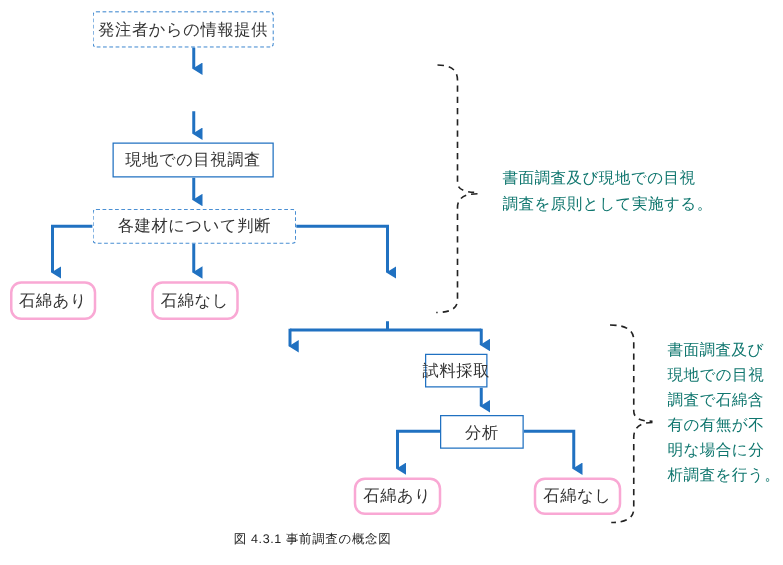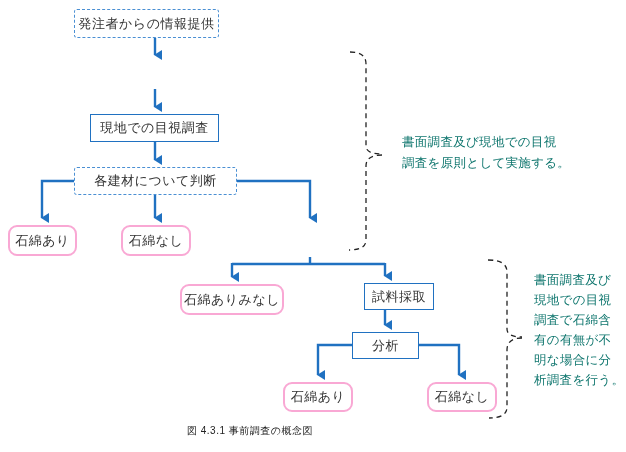--- a/index.html
+++ b/index.html
@@ -58,23 +58,22 @@
 
   <div class="node box-dashed" style="left:74px;top:167px;width:163px;height:28px;">各建材について判断</div>
 
   <div class="node box-solid" style="left:90px;top:114px;width:129px;height:28px;">現地での目視調査</div>
 
   <div class="node box-round" style="left:8px;top:225px;width:69px;height:31px;">石綿あり</div>
 
   <div class="node box-round" style="left:121px;top:225px;width:70px;height:31px;">石綿なし</div>
 
 
-  <div class="node box-round" style="left:180px;top:284px;width:104px;height:31px;">石綿ありみなし</div>
 
-  <div class="node box-solid" style="left:364px;top:283px;width:70px;height:27px;">試料採取</div>
+  <div class="node box-solid" style="left:340px;top:283px;width:50px;height:27px;">試料採取</div>
 
   <div class="node box-solid" style="left:352px;top:332px;width:67px;height:27px;">分析</div>
 
   <div class="node box-round" style="left:283px;top:382px;width:70px;height:30px;">石綿あり</div>
 
   <div class="node box-round" style="left:427px;top:382px;width:70px;height:30px;">石綿なし</div>
 
   <div class="annotation" style="left:402px;top:132px;width:180px;">書面調査及び現地での目視
 調査を原則として実施する。</div>
 

